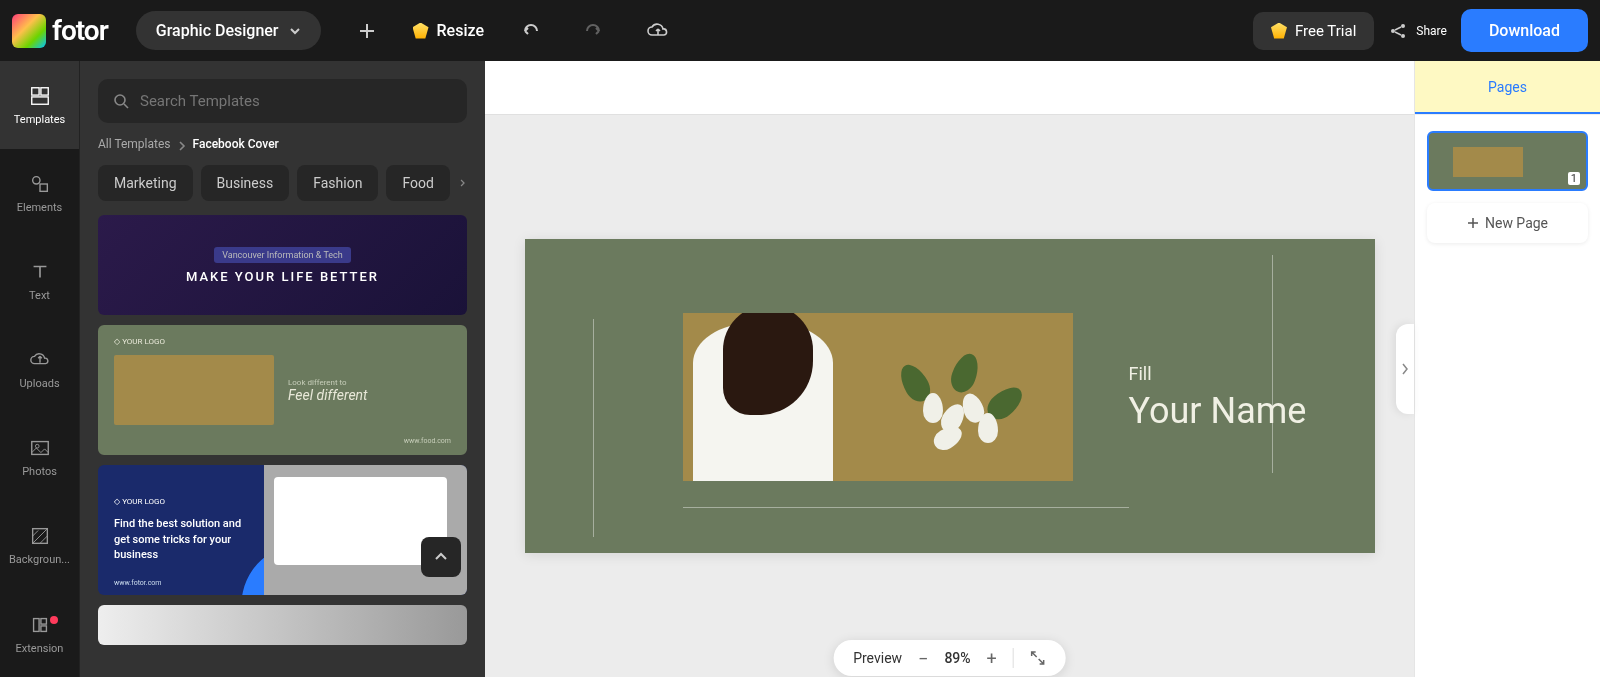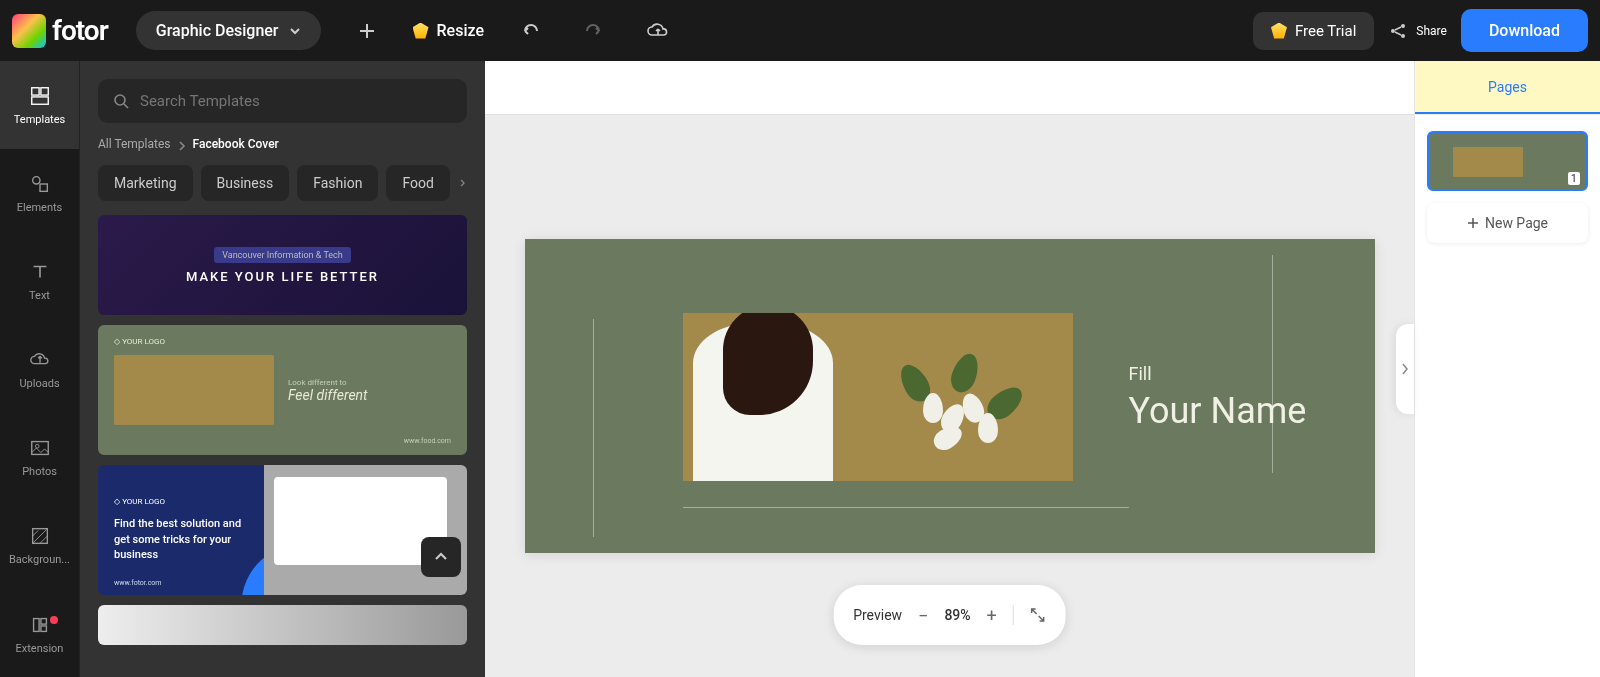--- a/index.html
+++ b/index.html
@@ -74,21 +74,21 @@
   .design .photo .flowers { position: absolute; right: 40px; top: 40px; width: 140px; height: 120px; }
   .design .photo .flowers .leaf { position: absolute; width: 24px; height: 40px; background: #4a6830; border-radius: 50% 50% 50% 50% / 60% 60% 40% 40%; }
   .design .photo .flowers .pet { position: absolute; width: 20px; height: 30px; background: #f0f0e8; border-radius: 50% 50% 50% 50% / 60% 60% 40% 40%; }
   .design .text-block { position: absolute; left: 604px; top: 124px; color: #f0f0e4; font-family: Georgia, serif; }
   .design .text-block .small { font-size: 18px; margin-bottom: 6px; }
   .design .text-block .big { font-size: 36px; }
   .design .hline { position: absolute; left: 158px; top: 268px; width: 446px; height: 1px; background: rgba(255,255,255,0.4); }
   .expand-tab { position: absolute; right: 0; top: 50%; transform: translateY(-50%); width: 18px; height: 90px; background: #fff; border-radius: 12px 0 0 12px; display: flex; align-items: center; justify-content: center; cursor: pointer; box-shadow: -2px 0 8px rgba(0,0,0,0.08); }
 
   
-  .zoom-bar { position: absolute; bottom: 32px; left: 50%; transform: translateX(-50%); background: #fff; border-radius: 28px; height: 60px; display: flex; align-items: center; padding: 0 20px; gap: 16px; box-shadow: 0 2px 12px rgba(0,0,0,0.12); color: #333; font-size: 14px; }
+  .zoom-bar { position: absolute; bottom: 1px; left: 50%; transform: translateX(-50%); background: #fff; border-radius: 28px; height: 36px; display: flex; align-items: center; padding: 0 20px; gap: 16px; box-shadow: 0 2px 12px rgba(0,0,0,0.12); color: #333; font-size: 14px; }
   .zoom-bar .sep { width: 1px; height: 20px; background: #ddd; }
   .zoom-bar .btn { cursor: pointer; font-size: 18px; color: #666; }
 
   
   .pages { width: 186px; background: #fff; border-left: 1px solid #e5e5e5; display: flex; flex-direction: column; }
   .pages-tabs { display: flex; height: 54px; border-bottom: 1px solid #eee; }
   .pages-tab { flex: 1; display: flex; align-items: center; justify-content: center; font-size: 14px; color: #888; cursor: pointer; }
   .pages-tab.active { color: #2a7cff; border-bottom: 2px solid #2a7cff; background: #fef9c3; }
   .pages-body { padding: 16px 12px; display: flex; flex-direction: column; gap: 12px; }
   .page-thumb { border: 2px solid #2a7cff; border-radius: 6px; height: 60px; background: #6b7a5e; position: relative; cursor: pointer; }

